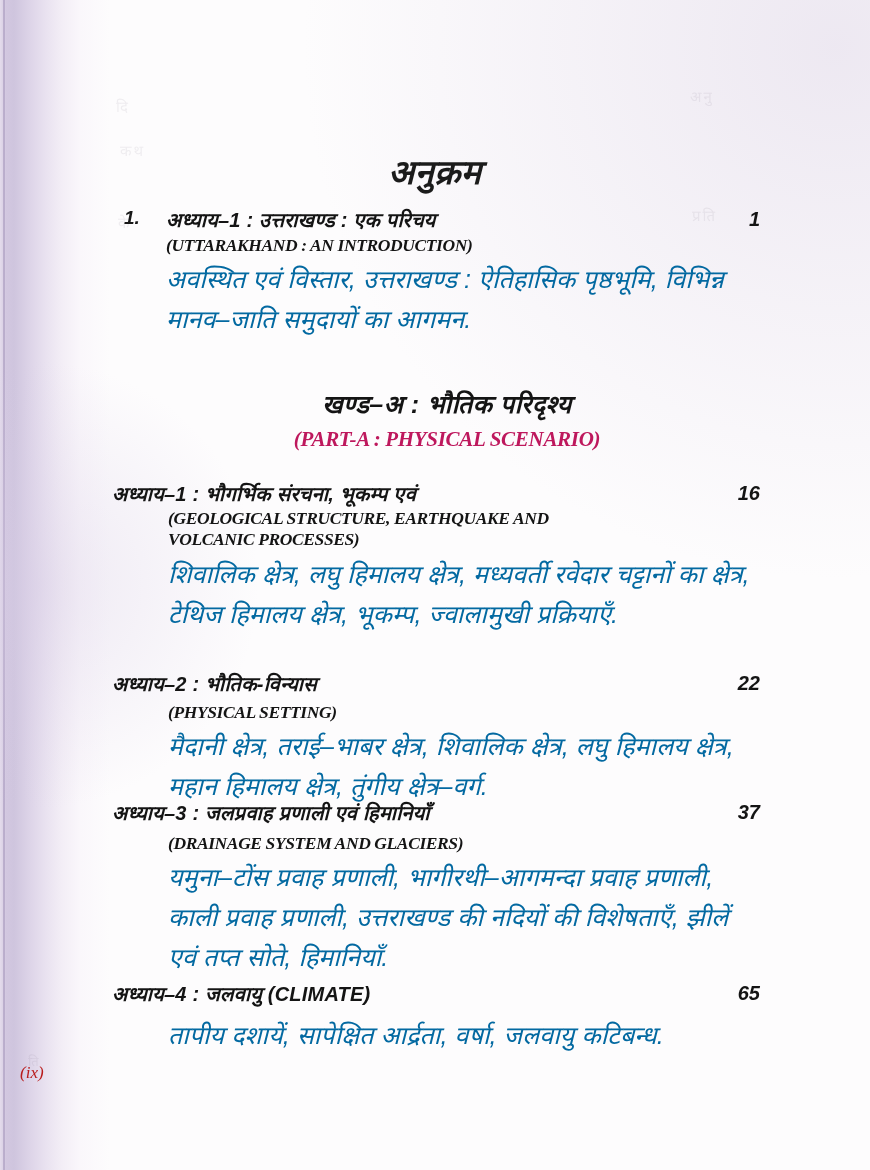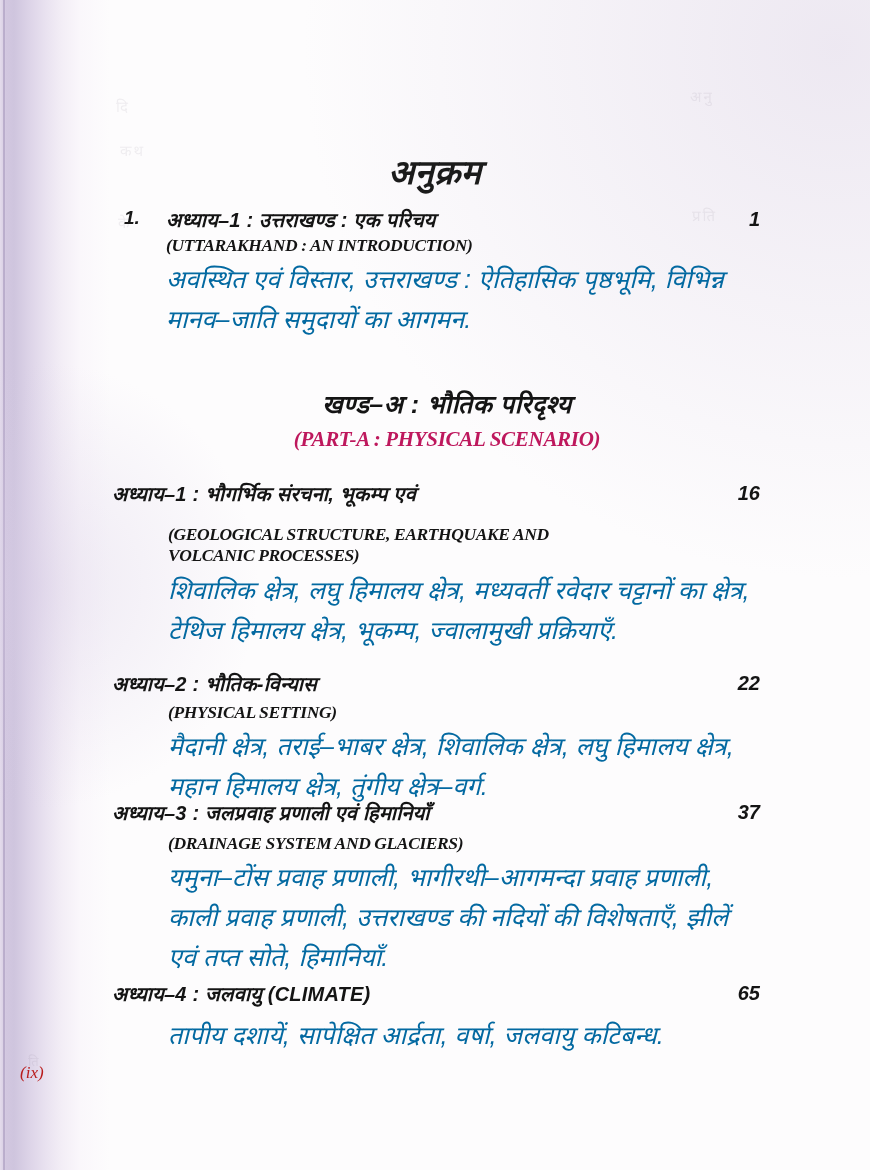--- a/index.html
+++ b/index.html
@@ -225,21 +225,21 @@
     <div class="part-head" style="top:386px;padding-left:24px;">
       <div class="part-hi">खण्ड–अ : भौतिक परिदृश्य</div>
       <div class="part-en">(PART-A : PHYSICAL SCENARIO)</div>
     </div>
 
     <div class="entry" style="top:481px;">
       <div class="head-row">
         <span class="head-hi">अध्याय–1 : भौगर्भिक संरचना, भूकम्प एवं</span>
         <span class="pageno">16</span>
       </div>
-      <div class="head-en sub-indent" style="margin-top:17px;">(GEOLOGICAL STRUCTURE, EARTHQUAKE AND</div>
+      <div class="head-en sub-indent" style="margin-top:1px;">(GEOLOGICAL STRUCTURE, EARTHQUAKE AND</div>
       <div class="head-en sub-indent" style="margin-top:0;">VOLCANIC PROCESSES)</div>
       <div class="desc sub-indent">शिवालिक क्षेत्र, लघु हिमालय क्षेत्र, मध्यवर्ती रवेदार चट्टानों का क्षेत्र, टेथिज हिमालय क्षेत्र, भूकम्प, ज्वालामुखी प्रक्रियाएँ.</div>
     </div>
 
     <div class="entry" style="top:671px;">
       <div class="head-row">
         <span class="head-hi">अध्याय–2 : भौतिक-विन्यास</span>
         <span class="pageno">22</span>
       </div>
       <div class="head-en sub-indent" style="margin-top:5px;">(PHYSICAL SETTING)</div>

